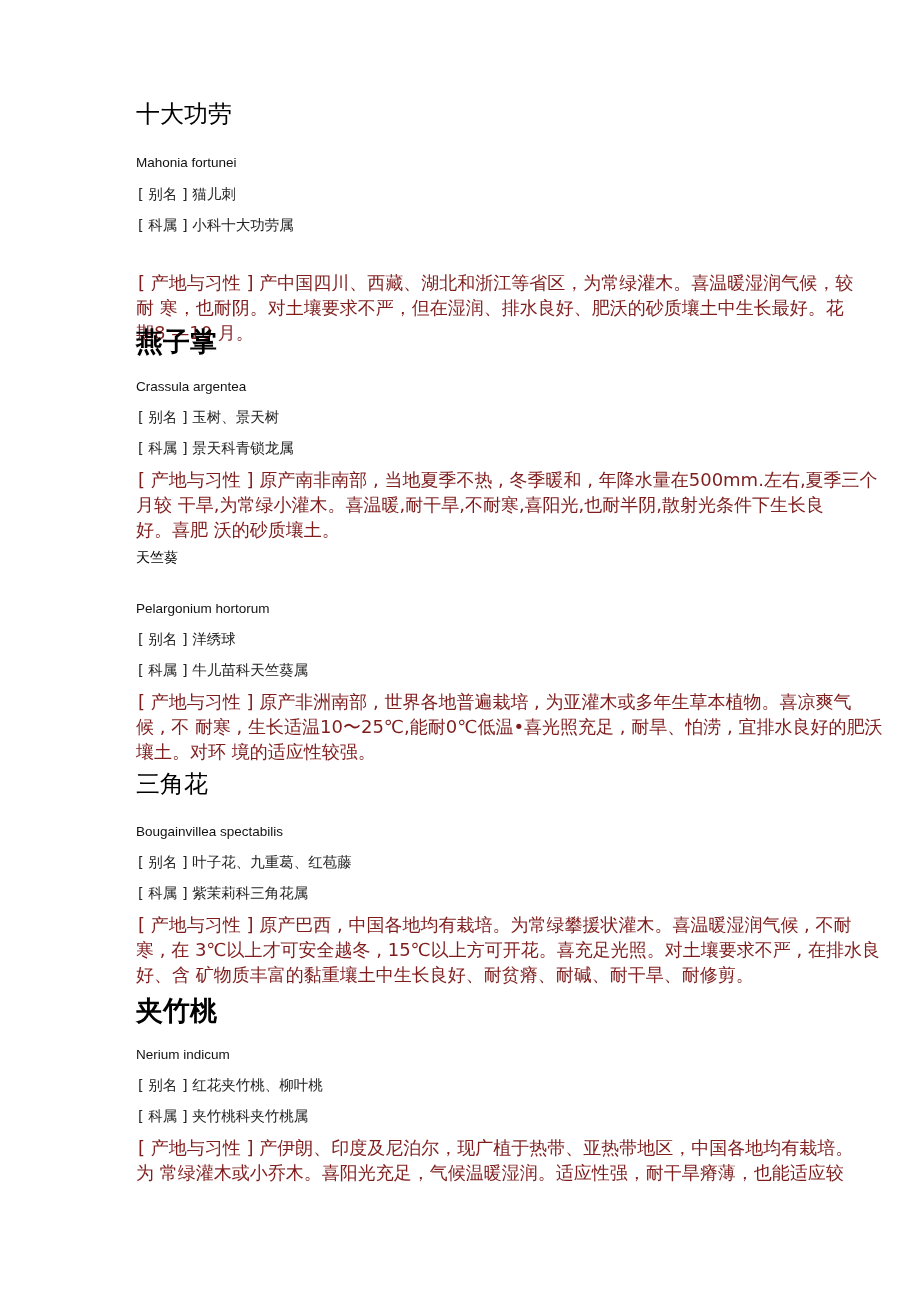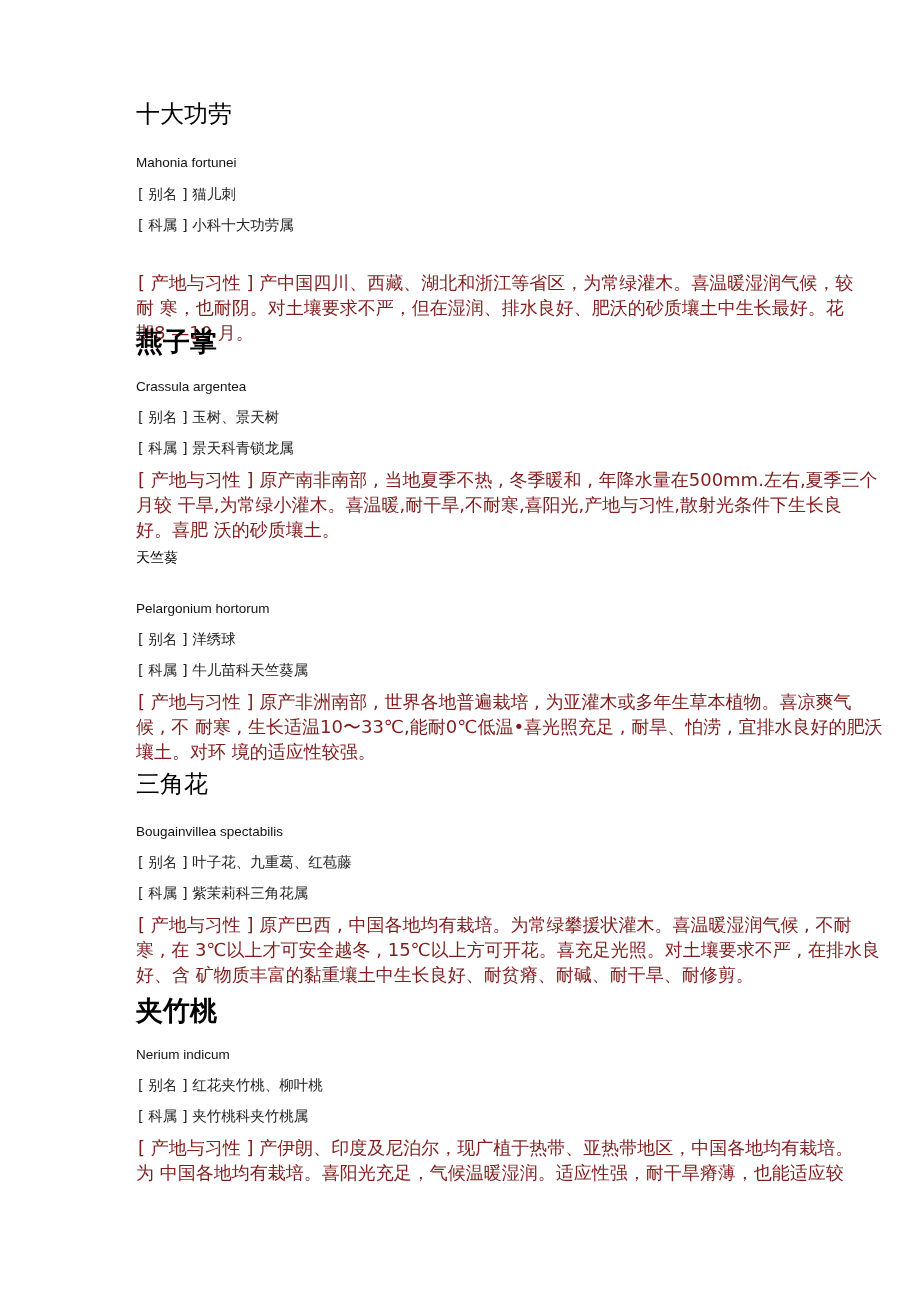--- a/index.html
+++ b/index.html
@@ -44,39 +44,39 @@
     <div class="field" style="top:408px;">
       <span>[ 别名 ]</span>
       <span>玉树、景天树</span>
     </div>
     <div class="field" style="top:439px;">
       <span>[ 科属 ]</span>
       <span>景天科青锁龙属</span>
     </div>
     <div class="para" style="top:467px;">
       <span class="ln"><span style="margin-left:2px;">[ 产地与习性 ]</span> <span>原产南非南部 , 当地夏季不热 , 冬季暖和 , 年降水量在500mm.左右,夏季三个</span></span>
-      <span class="ln">月较  干旱,为常绿小灌木。喜温暖,耐干旱,不耐寒,喜阳光,产地与习性,散射光条件下生长良</span>
+      <span class="ln">月较  干旱,为常绿小灌木。喜温暖,耐干旱,不耐寒,喜阳光,也耐半阴,散射光条件下生长良</span>
       <span class="ln">好。喜肥  沃的砂质壤土。</span>
     </div>
   </div>
 
   <div class="entry" style="top:0;">
     <h2 class="title t3" style="position:absolute; top:550px;">天竺葵</h2>
     <div class="latin" style="top:601px;">Pelargonium hortorum</div>
     <div class="field" style="top:630px;">
       <span>[ 别名 ]</span>
       <span>洋绣球</span>
     </div>
     <div class="field" style="top:661px;">
       <span>[ 科属 ]</span>
       <span>牛儿苗科天竺葵属</span>
     </div>
     <div class="para" style="top:689px;">
       <span class="ln"><span style="margin-left:2px;">[ 产地与习性 ]</span> <span>原产非洲南部 , 世界各地普遍栽培 , 为亚灌木或多年生草本植物。喜凉爽气</span></span>
-      <span class="ln">候 , 不  耐寒 , 生长适温10〜33℃,能耐0℃低温•喜光照充足 , 耐旱、怕涝 , 宜排水良好的肥沃</span>
+      <span class="ln">候 , 不  耐寒 , 生长适温10〜25℃,能耐0℃低温•喜光照充足 , 耐旱、怕涝 , 宜排水良好的肥沃</span>
       <span class="ln">壤土。对环  境的适应性较强。</span>
     </div>
   </div>
 
   <div class="entry" style="top:0;">
     <h2 class="title t1" style="position:absolute; top:772px;">三角花</h2>
     <div class="latin" style="top:824px;">Bougainvillea spectabilis</div>
     <div class="field" style="top:853px;">
       <span>[ 别名 ]</span>
       <span>叶子花、九重葛、红苞藤</span>
@@ -98,17 +98,17 @@
     <div class="field" style="top:1076px;">
       <span>[ 别名 ]</span>
       <span>红花夹竹桃、柳叶桃</span>
     </div>
     <div class="field" style="top:1107px;">
       <span>[ 科属 ]</span>
       <span>夹竹桃科夹竹桃属</span>
     </div>
     <div class="para" style="top:1135px;">
       <span class="ln"><span style="margin-left:2px;">[ 产地与习性 ]</span> <span>产伊朗、印度及尼泊尔，现广植于热带、亚热带地区，中国各地均有栽培。</span></span>
-      <span class="ln">为  中国各地均有栽培。喜阳光充足，气候温暖湿润。适应性强，耐干旱瘠薄，也能适应较</span>
+      <span class="ln">为  常绿灌木或小乔木。喜阳光充足，气候温暖湿润。适应性强，耐干旱瘠薄，也能适应较</span>
     </div>
   </div>
 
 </div>
 
 </body></html>

